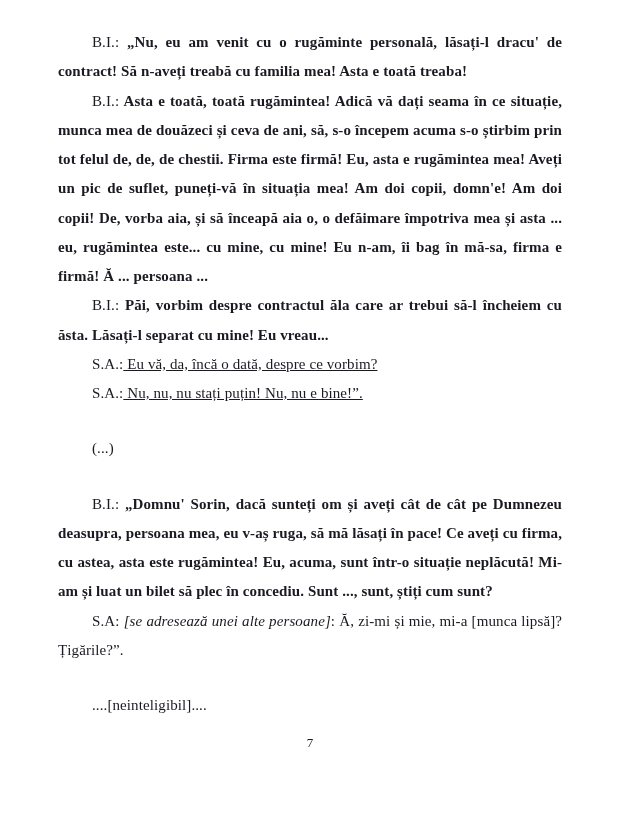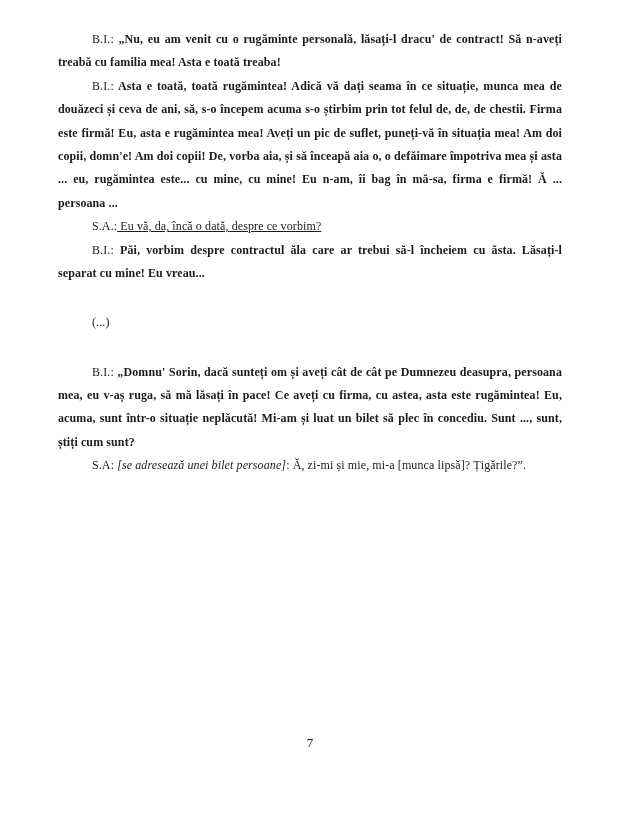--- a/index.html
+++ b/index.html
@@ -15,21 +15,21 @@
     overflow: hidden;
   }
   .page {
     position: relative;
     width: 620px;
     height: 830px;
     box-sizing: border-box;
     padding: 28px 58px 0 58px;
   }
   .doc-body {
-    font-size: 12px;
+    font-size: 15px;
     line-height: 1.95;
     text-align: justify;
     text-justify: inter-word;
     letter-spacing: 0.1px;
   }
   p.para {
     margin: 0 0 0 0;
     text-indent: 34px;
   }
   p.spacer {
@@ -82,34 +82,36 @@
 <body>
 
 <div class="page">
   <div class="doc-body">
 
     <p class="para line-bold"><span class="speaker">B.I.:</span><span class="speech"> „Nu, eu am venit cu o rugăminte personală, lăsați-l dracu' de contract! Să n-aveți treabă cu familia mea! Asta e toată treaba!</span></p>
 
 
     <p class="para line-bold"><span class="speaker">B.I.:</span><span class="speech"> Asta e toată, toată rugămintea! Adică vă dați seama în ce situație, munca mea de douăzeci și ceva de ani, să, s-o începem acuma s-o știrbim prin tot felul de, de, de chestii. Firma este firmă! Eu, asta e rugămintea mea! Aveți un pic de suflet, puneți-vă în situația mea! Am doi copii, domn'e! Am doi copii! De, vorba aia, și să înceapă aia o, o defăimare împotriva mea și asta ... eu, rugămintea este... cu mine, cu mine! Eu n-am, îi bag în mă-sa, firma e firmă! Ă ... persoana ...</span></p>
 
+    <p class="para line-bold"><span class="speaker">B.I.:</span><span class="speech"> Păi, vorbim despre contractul ăla care ar trebui să-l încheiem cu ăsta. Lăsați-l separat cu mine! Eu vreau...</span></p>
+
     <p class="para line-underline"><span class="speaker">S.A.:</span><span class="speech"> Eu vă, da, încă o dată, despre ce vorbim?</span></p>
 
-    <p class="para line-bold"><span class="speaker">B.I.:</span><span class="speech"> Păi, vorbim despre contractul ăla care ar trebui să-l încheiem cu ăsta. Lăsați-l separat cu mine! Eu vreau...</span></p>
-
+    <p class="para line-underline"><span class="speaker">S.A.:</span><span class="speech"> Nu, nu, nu stați puțin! Nu, nu e bine!”.</span></p>
 
     <p class="spacer"></p>
 
     <p class="ellipsis-block">(...)</p>
 
     <p class="spacer"></p>
 
     <p class="para line-bold"><span class="speaker">B.I.:</span><span class="speech"> „Domnu' Sorin, dacă sunteți om și aveți cât de cât pe Dumnezeu deasupra, persoana mea, eu v-aș ruga, să mă lăsați în pace! Ce aveți cu firma, cu astea, asta este rugămintea! Eu, acuma, sunt într-o situație neplăcută! Mi-am și luat un bilet să plec în concediu. Sunt ..., sunt, știți cum sunt?</span></p>
 
-    <p class="para line-plain"><span class="speaker">S.A:</span><span class="speech italic"> [se adresează unei bilet persoane]</span><span class="speech">: Ă, zi-mi și mie, mi-a [munca lipsă]? Țigările?”.</span></p>
+    <p class="para line-plain"><span class="speaker">S.A:</span><span class="speech italic"> [se adresează unei alte persoane]</span><span class="speech">: Ă, zi-mi și mie, mi-a [munca lipsă]? Țigările?”.</span></p>
 
     <p class="spacer"></p>
 
+    <p class="unintelligible">....[neinteligibil]....</p>
 
   </div>
 
   <div class="page-number">7</div>
 </div>
 
 </body></html>

